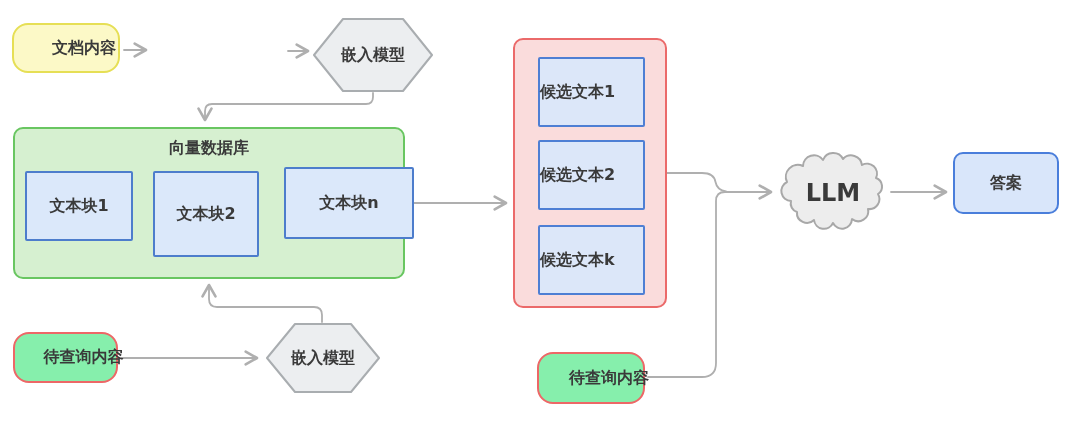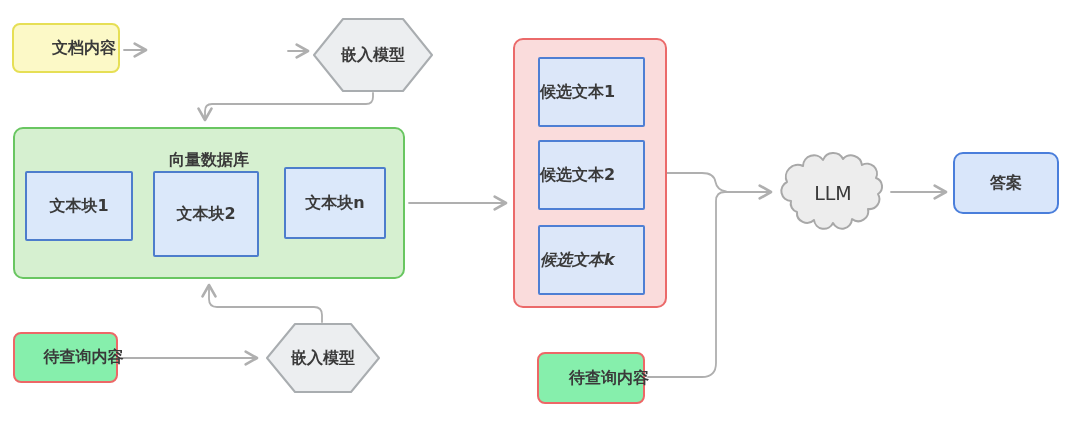--- a/index.html
+++ b/index.html
@@ -18,73 +18,73 @@
   .node {
     position: absolute;
     display: flex;
     align-items: center;
     justify-content: center;
     box-sizing: border-box;
     font-size: 16px;
     font-weight: 600;
     white-space: nowrap;
   }
-  .rounded { border: 2px solid; border-radius: 8px; padding-left: 36px; }
+  .rounded { border: 2px solid; border-radius: 16px; padding-left: 36px; }
 
   .doc        { left: 12px;  top: 23px;  width: 108px; height: 50px; background: #fcf9c7; border-color: #e6df55; }
   .query      { background: #86efac; border-color: #ed6767; }
   .query-left { left: 13px;  top: 332px; width: 105px; height: 51px; }
   .query-mid  { left: 537px; top: 352px; width: 108px; height: 52px; }
   .answer     { left: 953px; top: 152px; width: 106px; height: 62px; background: #d9e6fa;
                 border: 2.5px solid #4a7edb; border-radius: 10px; }
 
   .shape { position: absolute; }
   .shape svg { position: absolute; left: 0; top: 0; display: block; }
   .shape-label {
     position: absolute; inset: 0;
     display: flex; align-items: center; justify-content: center;
     font-size: 16px; font-weight: 600; white-space: nowrap;
   }
   .diamond    { left: 152px; top: 19px;  width: 132px; height: 66px; }
   .hex-top    { left: 313px; top: 18px;  width: 120px; height: 74px; }
   .hex-bottom { left: 266px; top: 323px; width: 114px; height: 70px; }
   .cloud      { left: 777px; top: 149px; width: 112px; height: 87px; }
-  .cloud .shape-label { font-size: 19px; font-weight: 400; }
+  .cloud .shape-label { font-size: 24px; font-weight: 700; }
 
   .container-green {
     position: absolute; left: 13px; top: 127px; width: 392px; height: 152px;
     background: #d6f0d0; border: 2px solid #69c661; border-radius: 10px; box-sizing: border-box;
   }
   .container-title {
-    position: absolute; top: 21px; left: 0; width: 100%;
+    position: absolute; top: 9px; left: 0; width: 100%;
     text-align: center; font-size: 16px; font-weight: 600;
   }
   .chunk {
     position: absolute; box-sizing: border-box;
     background: #dbe8fa; border: 2px solid #4d7dcc; border-radius: 2px;
     display: flex; align-items: center; justify-content: center;
     font-size: 16px; font-weight: 600; white-space: nowrap;
   }
   .chunk1 { left: 10px;  top: 42px; width: 108px; height: 70px; }
   .chunk2 { left: 138px; top: 42px; width: 106px; height: 86px; }
-  .chunkn { left: 269px; top: 38px; width: 102px; height: 72px; }
+  .chunkn { left: 269px; top: 38px; width: 130px; height: 72px; }
 
   .container-pink {
     position: absolute; left: 513px; top: 38px; width: 154px; height: 270px;
     background: #fadcdc; border: 2px solid #eb6a6a; border-radius: 10px; box-sizing: border-box;
   }
   .cand {
     position: absolute; left: 23px; width: 107px; height: 70px; box-sizing: border-box;
     background: #dce7f9; border: 2px solid #4e7fd4; border-radius: 2px;
     display: flex; align-items: center; justify-content: flex-start;
     font-size: 16px; font-weight: 600; white-space: nowrap;
   }
   .cand1 { top: 17px; }
   .cand2 { top: 100px; }
-  .cand3 { top: 185px; font-style: italic; }
+  .cand3 { top: 185px; }
 </style>
 </head>
 <body>
 
 <div class="canvas">
 
   <svg class="edges" width="1080" height="427" viewBox="0 0 1080 427">
     <defs>
       <marker id="arrow" viewBox="0 0 10 10" refX="8" refY="5" markerWidth="9" markerHeight="9" orient="auto-start-reverse">
         <path d="M 1 1 L 8 5 L 1 9" fill="none" stroke="#afafaf" stroke-width="1.6" stroke-linecap="round" stroke-linejoin="round"></path>

